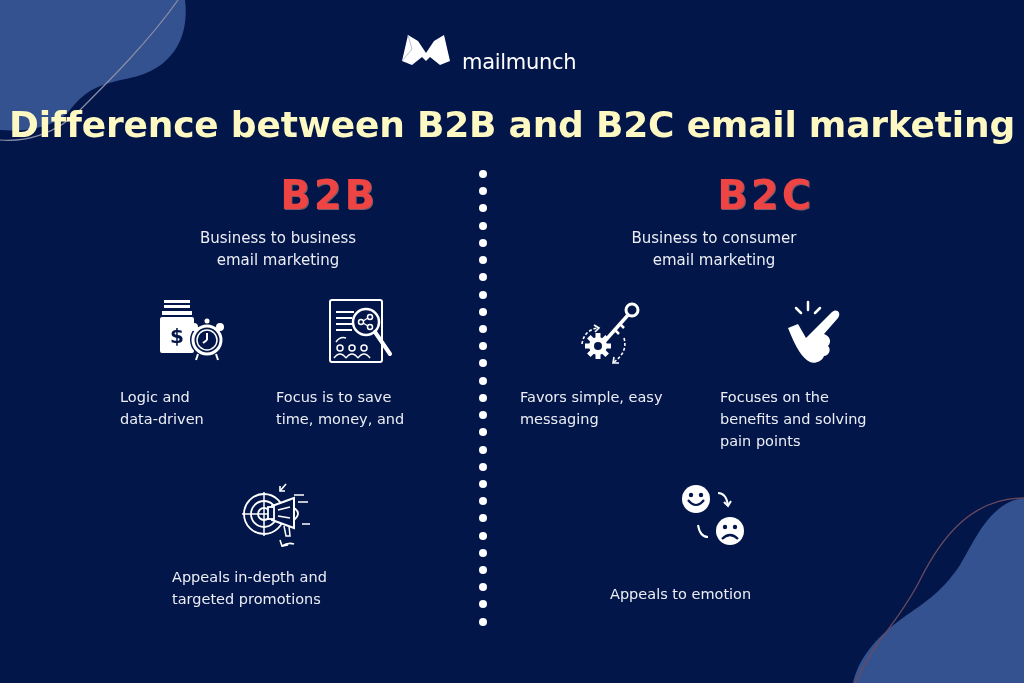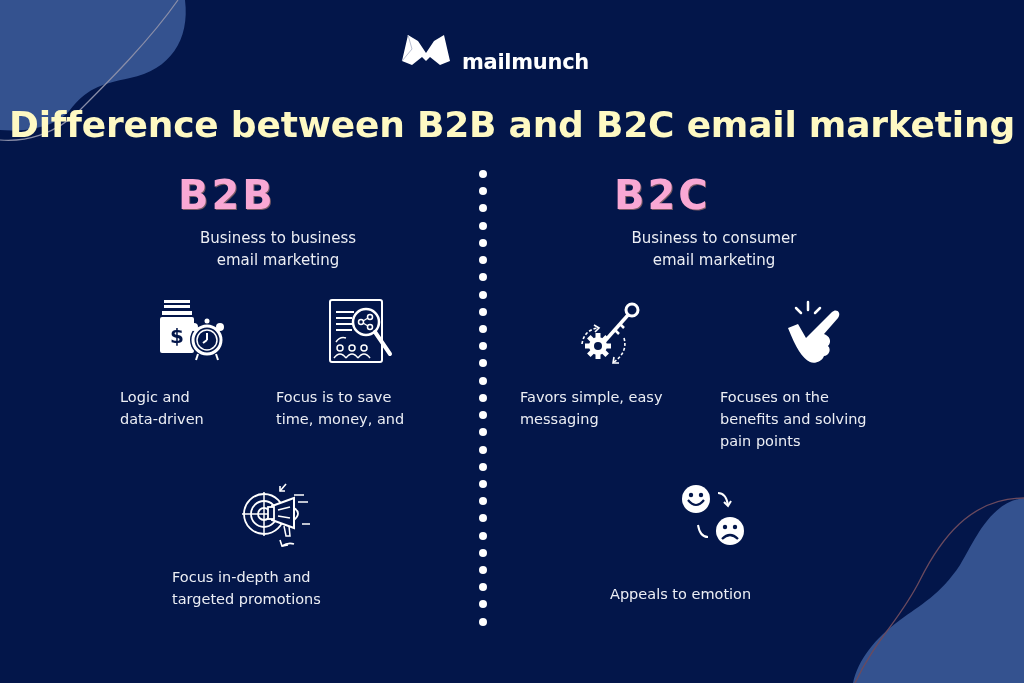--- a/index.html
+++ b/index.html
@@ -11,40 +11,40 @@
     }
     .blob { position: absolute; }
     .blob-tl { left: 0; top: 0; }
     .blob-br { right: 0; bottom: 0; }
 
     .logo {
       position: absolute; left: 400px; top: 30px; height: 38px;
       display: flex; align-items: center; gap: 10px;
     }
     .logo-text {
-      font-family: "DejaVu Sans", sans-serif; font-size: 21px; font-weight: bold;
+      font-family: "DejaVu Sans", sans-serif; font-size: 21px; font-weight: normal;
       color: #ffffff; letter-spacing: -0.3px; margin-top: 26px;
     }
 
     .page-title {
       position: absolute; left: 0; right: 0; top: 104px; text-align: center;
       font-family: "DejaVu Sans", sans-serif; font-weight: bold; font-size: 36px;
       letter-spacing: -0.2px; color: #fef9c3;
     }
 
     .divider {
       position: absolute; left: 478px; top: 170px; width: 10px; height: 456px;
       display: flex; flex-direction: column; justify-content: space-between; align-items: center;
     }
     .divider .dot { width: 8px; height: 8px; border-radius: 50%; background: #ffffff; }
 
     .col-heading {
-      position: absolute; text-align: left; width: 200px;
+      position: absolute; text-align: right; width: 200px;
       font-family: "DejaVu Sans", sans-serif; font-weight: bold; font-size: 40px;
-      letter-spacing: 3px; color: #f9a8d4;
+      letter-spacing: 3px; color: #ef4444;
       text-shadow: 1px 1px 0 #7a5a64;
     }
     .col-sub {
       position: absolute; text-align: center; width: 260px;
       font-family: "DejaVu Sans", sans-serif; font-size: 15px; line-height: 22px;
       color: #eceef4;
     }
 
     .icon { position: absolute; }
     .feat {
@@ -143,21 +143,21 @@
   <path d="M42 46 L44 56 L48 56 L47 46" fill="none" stroke="#fff" stroke-width="1.5"></path>
   <line x1="52" y1="15" x2="62" y2="15" stroke="#fff" stroke-width="1.5"></line>
   <line x1="56" y1="22" x2="66" y2="22" stroke="#fff" stroke-width="1.5"></line>
   <line x1="60" y1="44" x2="68" y2="44" stroke="#fff" stroke-width="1.5"></line>
   <line x1="44" y1="4" x2="38" y2="11" stroke="#fff" stroke-width="1.6"></line>
   <polyline points="38,6 38,11 43,11" fill="none" stroke="#fff" stroke-width="1.6"></polyline>
   <path d="M40 66 Q46 62 52 64" fill="none" stroke="#fff" stroke-width="1.6"></path>
   <polyline points="38,60 40,66 46,65" fill="none" stroke="#fff" stroke-width="1.6"></polyline>
 </svg>
 <div class="feat" style="left:172px; top:566px; width:210px;">
-  <div>Focus in-depth and</div>
+  <div>Appeals in-depth and</div>
   <div>targeted promotions</div>
 </div>
 
 <div class="divider">
   <span class="dot"></span>
     <span class="dot"></span>
     <span class="dot"></span>
     <span class="dot"></span>
     <span class="dot"></span>
   <span class="dot"></span>

